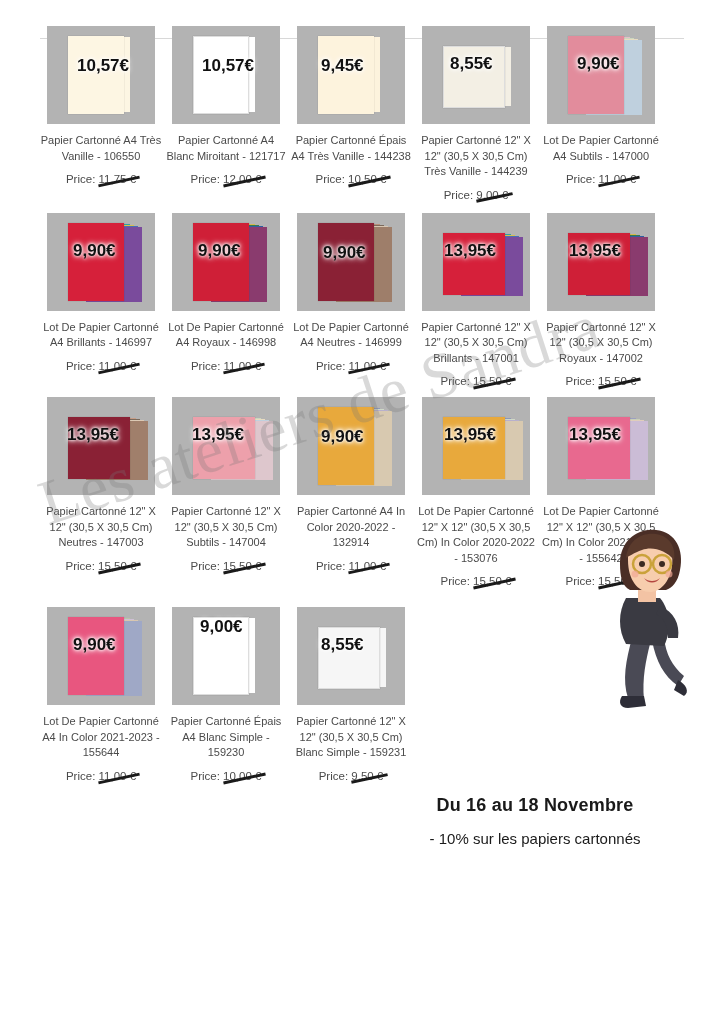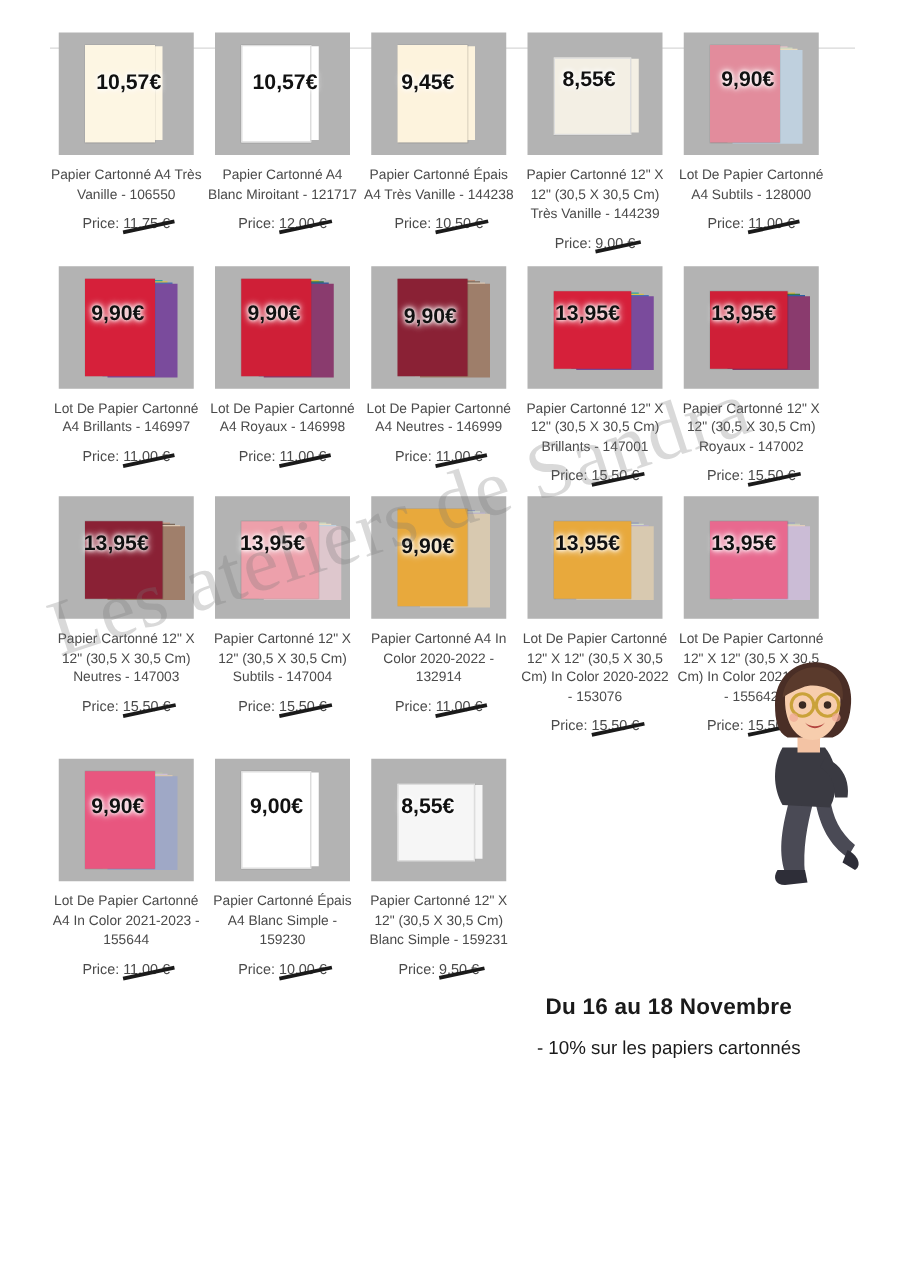--- a/index.html
+++ b/index.html
@@ -225,21 +225,21 @@
           <div class="thumb">
             <div class="stack">
               <div class="sheet" style="background: rgb(225, 192, 198); left: 10px; top: 1px; width: 56px; height: 75px; z-index: 2;"></div>
               <div class="sheet" style="background: rgb(203, 215, 191); left: 14px; top: 2px; width: 56px; height: 75px; z-index: 3;"></div>
               <div class="sheet" style="background: rgb(232, 220, 192); left: 18px; top: 3px; width: 56px; height: 75px; z-index: 4;"></div>
               <div class="sheet" style="background: rgb(191, 208, 222); left: 22px; top: 4px; width: 56px; height: 75px; z-index: 5;"></div>
               <div class="sheet front" style="background: rgb(226, 140, 156); left: 4px; top: 0px; width: 56px; height: 78px;"></div>
             </div>
             <div class="price-tag" style="left: 30px; top: 28px;">9,90€</div>
           </div>
-          <div class="caption">Lot De Papier Cartonné A4 Subtils - 128000</div>
+          <div class="caption">Lot De Papier Cartonné A4 Subtils - 147000</div>
           <div><div class="price-line">Price: 11,00 €<span class="strike"></span></div></div>
         </div>
       </div>
     <div class="row row-2" id="row1">
         <div class="cell">
           <div class="thumb">
             <div class="stack">
               <div class="sheet" style="background: rgb(47, 163, 163); left: 10px; top: 1px; width: 56px; height: 75px; z-index: 2;"></div>
               <div class="sheet" style="background: rgb(217, 193, 74); left: 14px; top: 2px; width: 56px; height: 75px; z-index: 3;"></div>
               <div class="sheet" style="background: rgb(74, 111, 181); left: 18px; top: 3px; width: 56px; height: 75px; z-index: 4;"></div>
@@ -394,21 +394,21 @@
           </div>
           <div class="caption">Lot De Papier Cartonné A4 In Color 2021-2023 - 155644</div>
           <div><div class="price-line">Price: 11,00 €<span class="strike"></span></div></div>
         </div>
         <div class="cell">
           <div class="thumb">
             <div class="stack">
               <div class="sheet" style="background: rgb(255, 255, 255); left: 10px; top: 1px; width: 56px; height: 75px; z-index: 2;"></div>
               <div class="sheet front" style="background: rgb(255, 255, 255); left: 4px; top: 0px; width: 56px; height: 78px; border: 1px solid rgb(221, 221, 221); box-sizing: border-box;"></div>
             </div>
-            <div class="price-tag" style="left: 28px; top: 28px;">9,00€</div>
+            <div class="price-tag" style="left: 28px; top: 10px;">9,00€</div>
           </div>
           <div class="caption">Papier Cartonné Épais A4 Blanc Simple - 159230</div>
           <div><div class="price-line">Price: 10,00 €<span class="strike"></span></div></div>
         </div>
         <div class="cell">
           <div class="thumb">
             <div class="stack">
               <div class="sheet" style="background: rgb(246, 246, 246); left: 10px; top: 11px; width: 62px; height: 59px; z-index: 2;"></div>
               <div class="sheet front" style="background: rgb(246, 246, 246); left: 4px; top: 10px; width: 62px; height: 62px; border: 1px solid rgb(221, 221, 221); box-sizing: border-box;"></div>
             </div>

